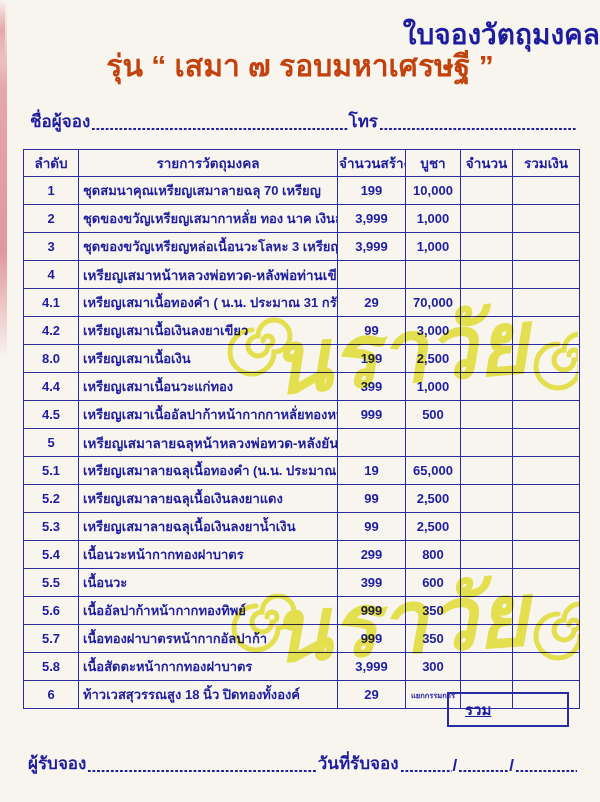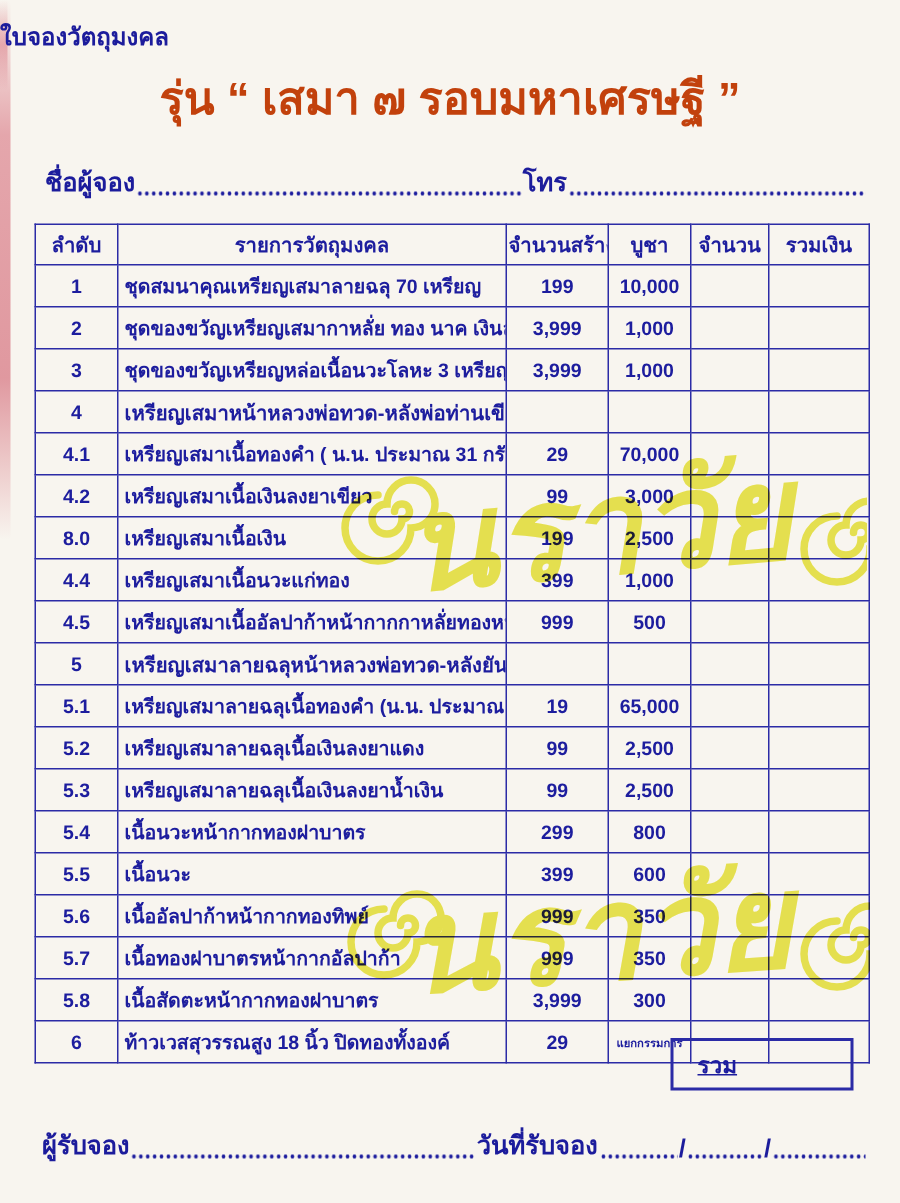--- a/index.html
+++ b/index.html
@@ -17,21 +17,21 @@
     position:absolute;left:0;top:410;width:7px;height:360px;
     background:linear-gradient(180deg,rgba(205,70,90,0),rgba(205,70,90,.45) 25%,rgba(200,60,80,.5) 70%,rgba(205,70,90,0));
     border-radius:3px;
   }
   .scan-streak2{
     position:absolute;left:0;top:18;width:5px;height:60px;
     background:linear-gradient(180deg,rgba(205,70,90,0),rgba(205,70,90,.35),rgba(205,70,90,0));
   }
   .title1{
     position:absolute;top:12px;left:0;width:100%;
-    text-align:left;font-size:16px;font-weight:bold;color:#1c1c9c;
+    text-align:right;font-size:28px;font-weight:bold;color:#1c1c9c;
   }
   .title2{
     position:absolute;top:42px;left:0;width:100%;
     text-align:center;font-size:30px;font-weight:bold;color:#c2410c;
   }
   .fieldline{
     position:absolute;display:flex;align-items:flex-end;
     font-size:17px;font-weight:bold;color:#1c1c9c;white-space:nowrap;
   }
   .name-line{top:108px;left:30px;width:548px;height:26px;text-align:center;}

